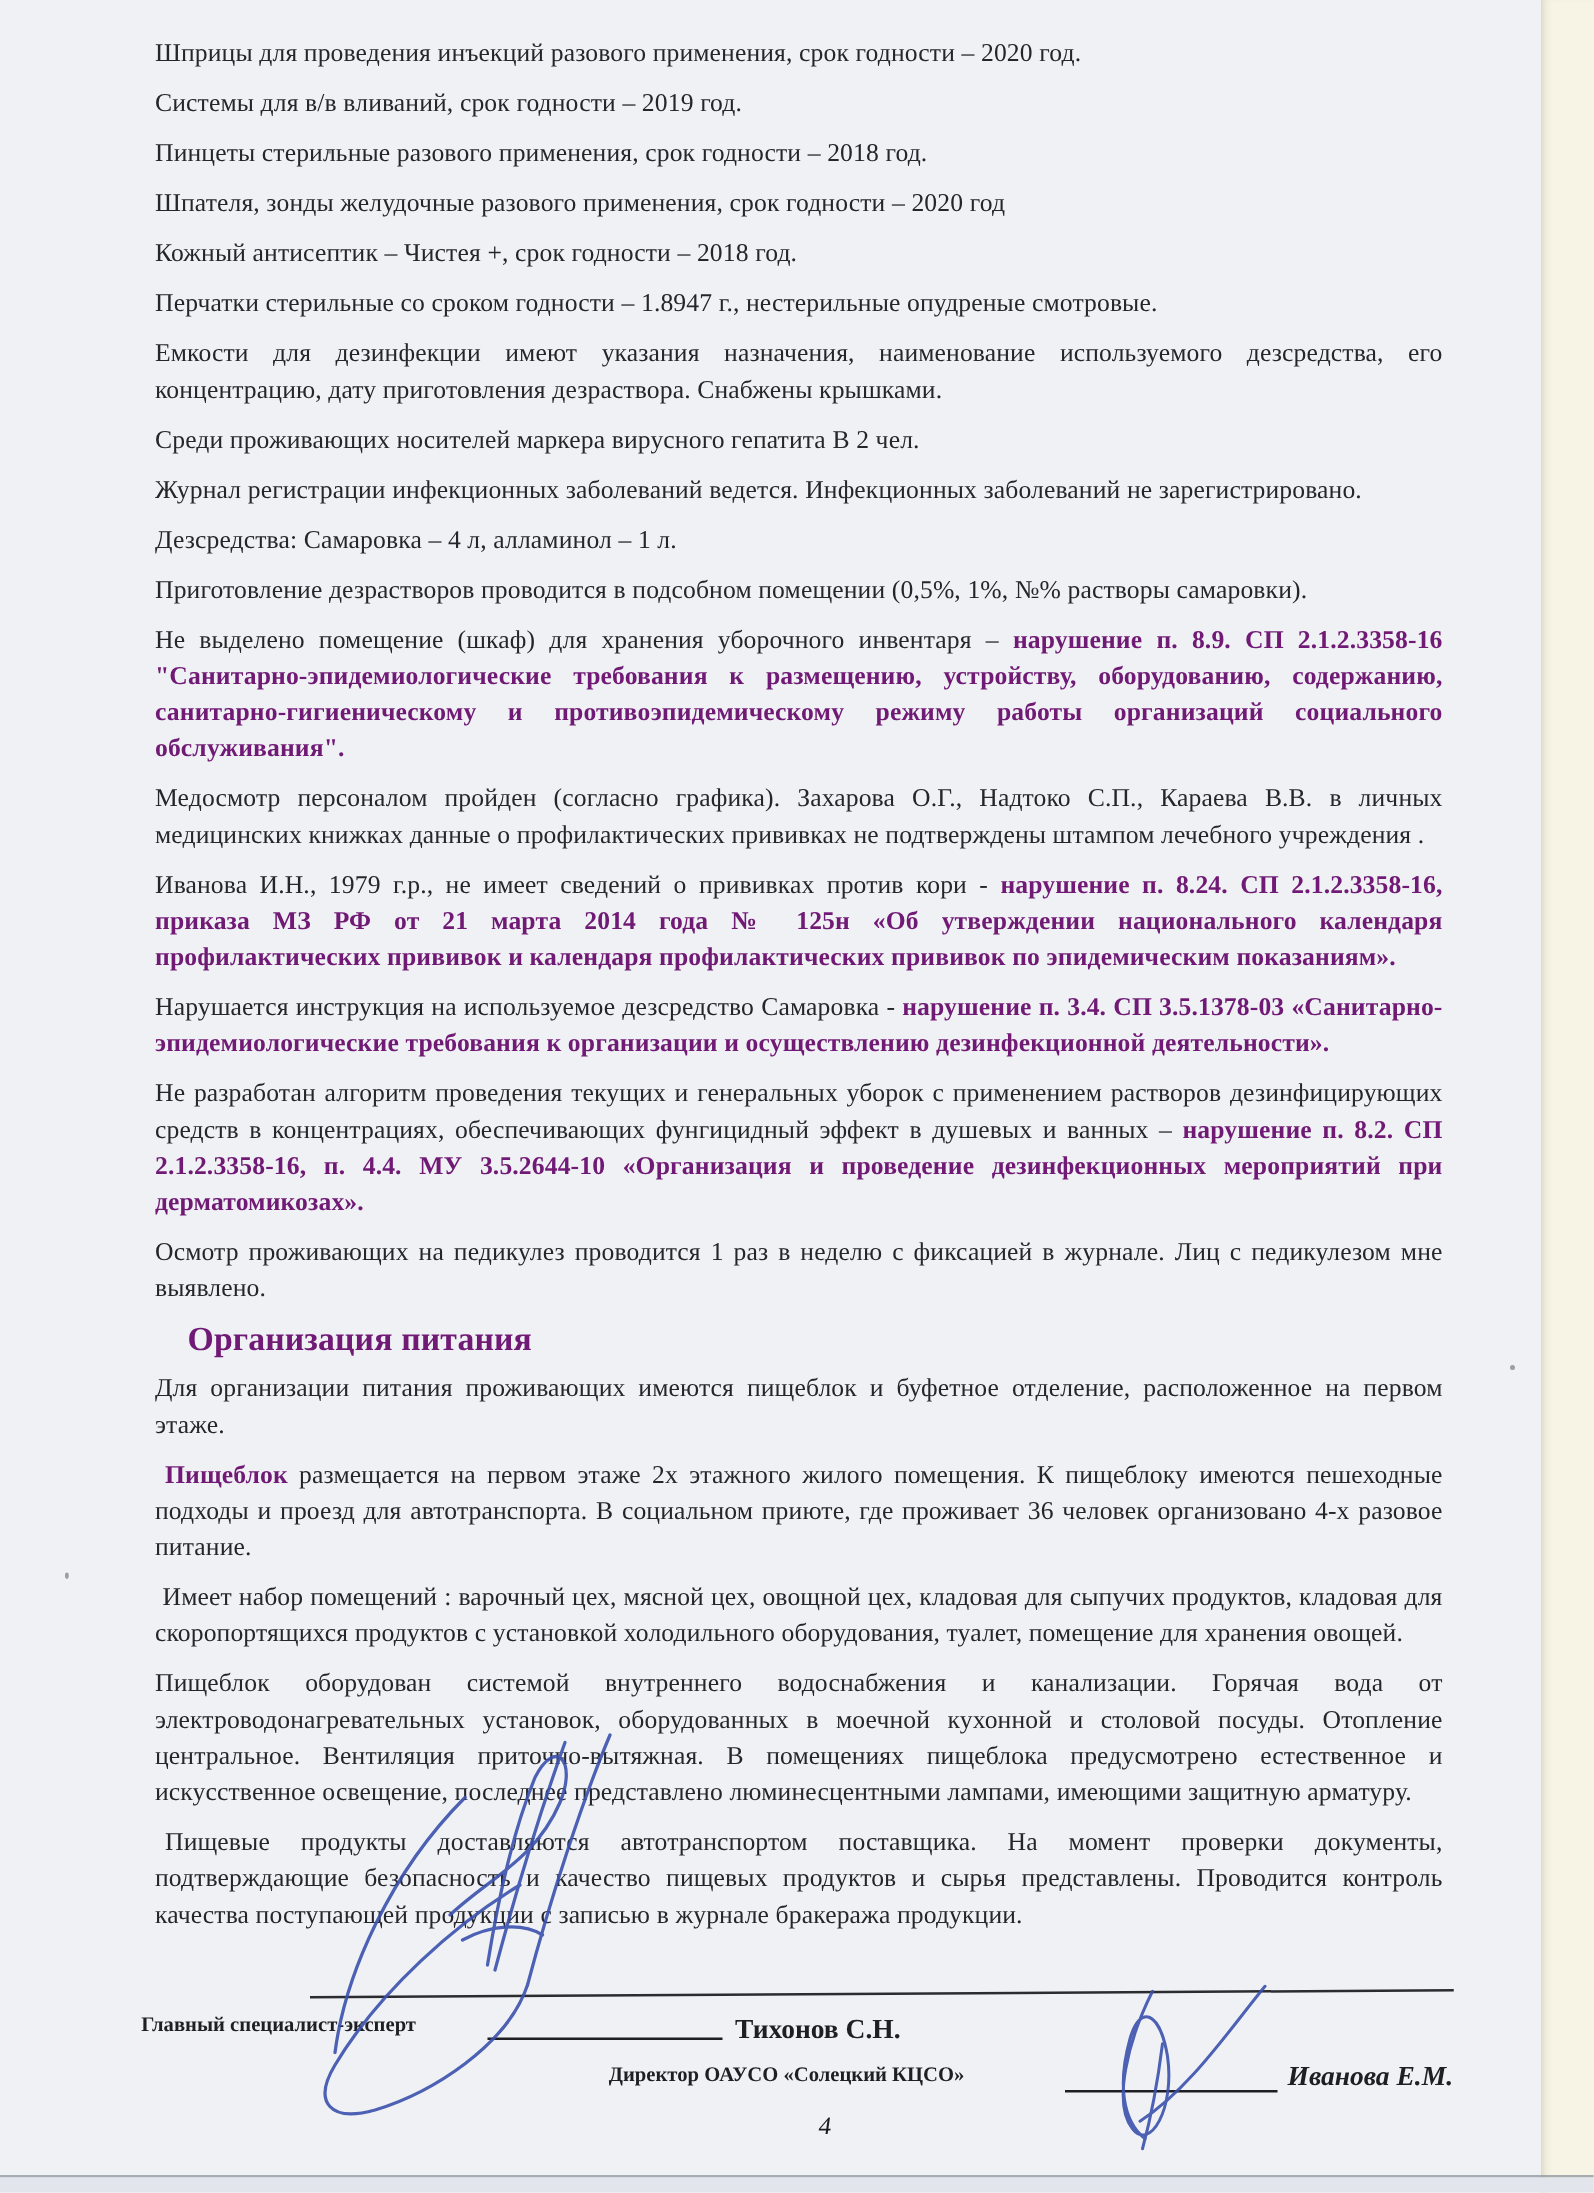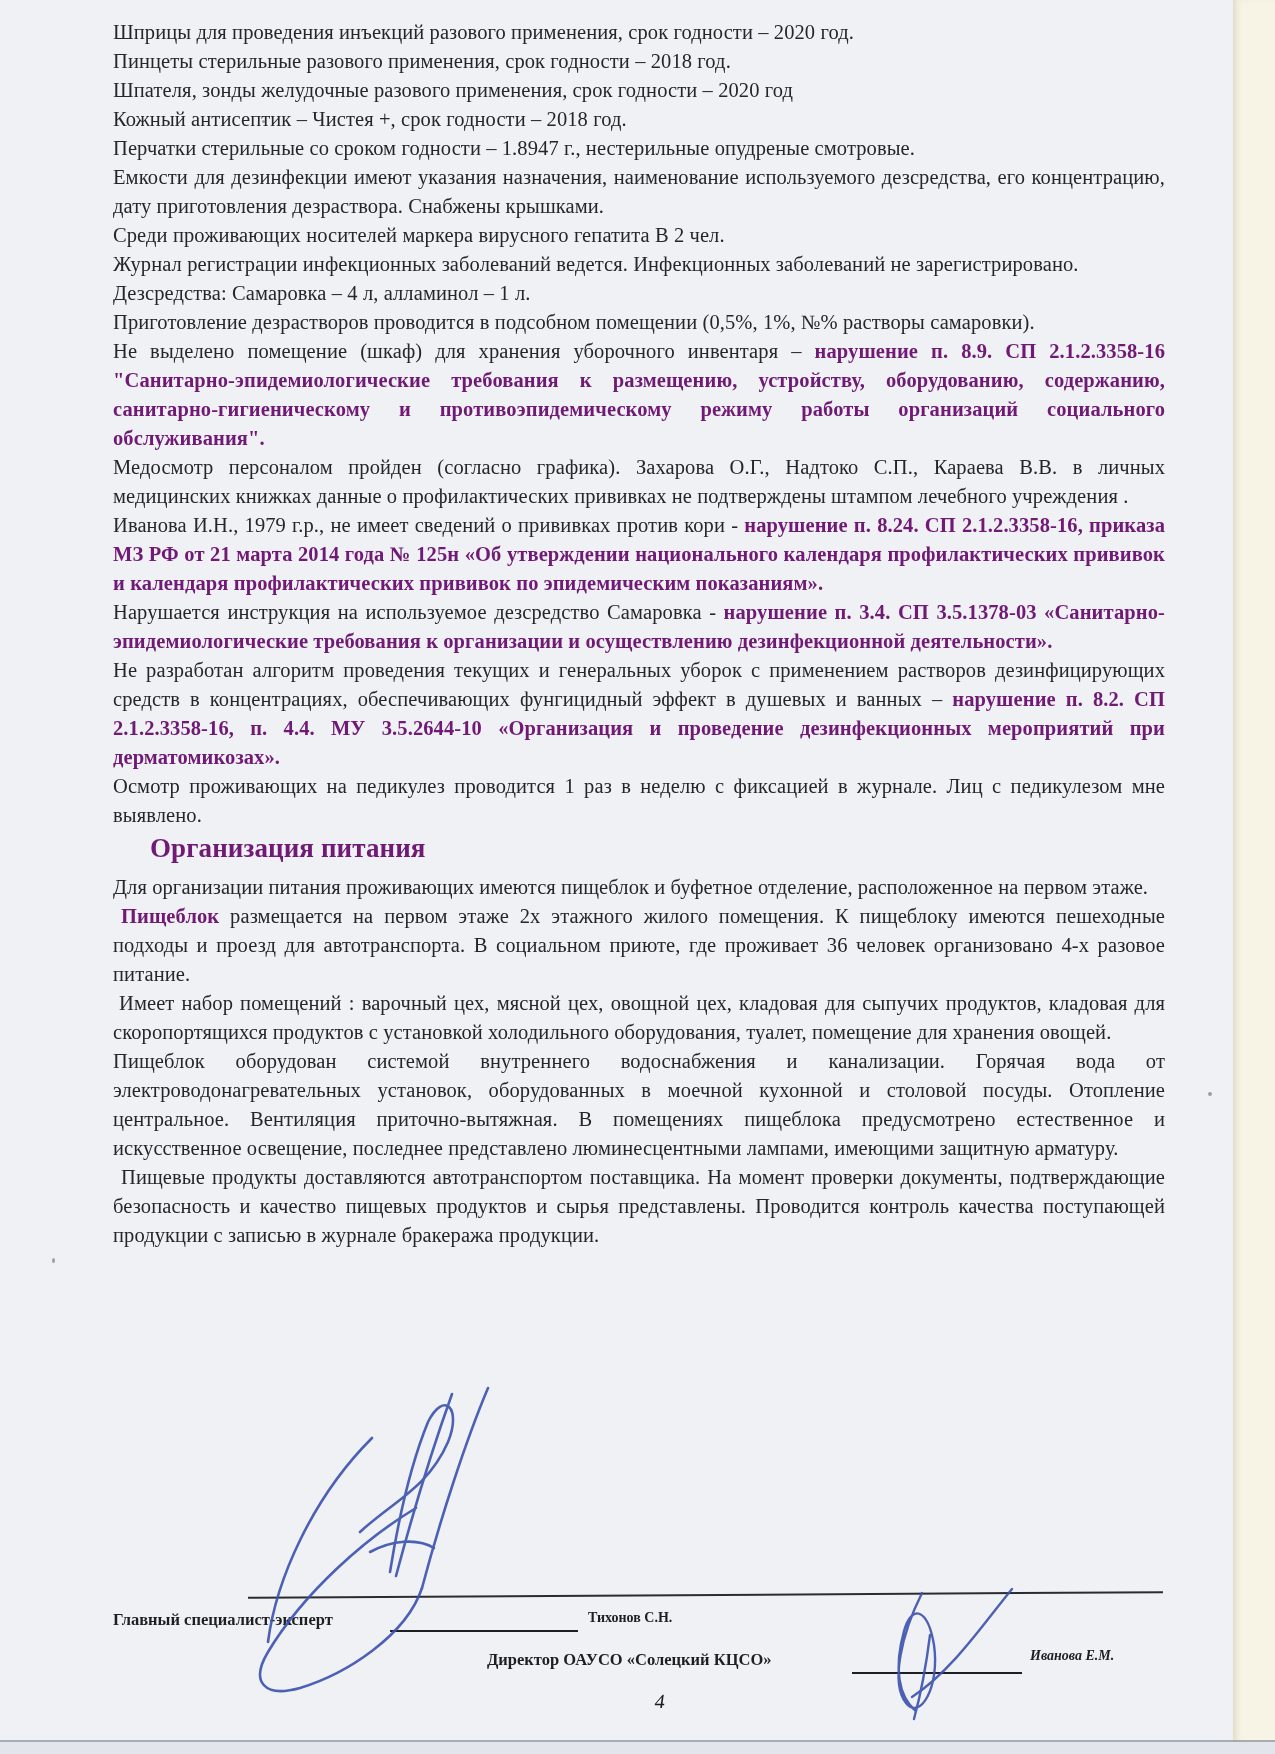--- a/index.html
+++ b/index.html
@@ -17,42 +17,42 @@
     position:relative;
     overflow:hidden;
   }
   .doc-text{
     position:absolute;
     left:113px;top:18px;width:1052px;
     font-size:20.5px;line-height:29px;
     text-align:justify;
     letter-spacing:0.1px;
   }
-  .doc-paragraph{margin:0;}
+  .doc-paragraph{margin:11px;}
   .doc-heading{
     margin:4px 0 10px 0;
     font-size:27px;
     font-weight:bold;
     text-align:left;
     padding-left:37px;
   }
   .bold{font-weight:bold;color:#701a75;}
   .sig-rule{
     position:absolute;left:248px;top:1594px;width:915px;height:2px;
     background:#2b2b30;transform:rotate(-0.35deg);
   }
   .sig-label{
     position:absolute;font-size:16.5px;font-weight:bold;color:#1f1f23;
     white-space:nowrap;
   }
   .sig-line{
     position:absolute;height:0;border-bottom:2px solid #1f1f23;
   }
   .sig-name{
-    position:absolute;font-size:14px;font-weight:bold;color:#1f1f23;
+    position:absolute;font-size:22px;font-weight:bold;color:#1f1f23;
     white-space:nowrap;
   }
   .page-number{
     position:absolute;left:655px;top:1690px;
     font-size:20px;color:#1c1c1e;transform:skewX(-8deg);
   }
   .edge-right{
     position:absolute;left:1233px;top:0;width:42px;height:1754px;
     background:var(--cream);
     box-shadow:inset 6px 0 8px -6px rgba(120,110,80,0.35);
@@ -66,20 +66,21 @@
     background:#e2e5eb;
   }
   .signature-svg{position:absolute;pointer-events:none;}
   .speck{position:absolute;background:#5a5a60;border-radius:50%;opacity:.55;}
 </style>
 </head>
 <body>
 
 <div class="doc-text">
     <p class="doc-paragraph"><span>Шприцы для проведения инъекций разового применения, срок годности – 2020 год.</span></p>
+    <p class="doc-paragraph"><span>Системы для в/в вливаний,  срок годности – 2019 год.</span></p>
     <p class="doc-paragraph"><span>Пинцеты стерильные разового применения, срок годности – 2018 год.</span></p>
     <p class="doc-paragraph"><span>Шпателя, зонды желудочные  разового применения, срок годности – 2020 год</span></p>
     <p class="doc-paragraph"><span>Кожный антисептик – Чистея +, срок годности – 2018 год.</span></p>
     <p class="doc-paragraph"><span>Перчатки стерильные со сроком годности – 1.8947 г., нестерильные опудреные смотровые.</span></p>
     <p class="doc-paragraph"><span>Емкости для дезинфекции имеют указания назначения, наименование используемого дезсредства, его концентрацию, дату приготовления дезраствора.  Снабжены крышками.</span></p>
     <p class="doc-paragraph"><span>Среди проживающих носителей маркера вирусного гепатита В 2 чел.</span></p>
     <p class="doc-paragraph"><span>Журнал регистрации инфекционных заболеваний ведется. Инфекционных заболеваний не зарегистрировано.</span></p>
     <p class="doc-paragraph"><span>Дезсредства: Самаровка – 4 л, алламинол – 1 л.</span></p>
     <p class="doc-paragraph"><span>Приготовление дезрастворов проводится в подсобном помещении (0,5%, 1%, №% растворы самаровки).</span></p>
     <p class="doc-paragraph"><span>Не выделено помещение (шкаф) для хранения уборочного инвентаря – </span><span class="bold">нарушение п. 8.9. СП 2.1.2.3358-16 "Санитарно-эпидемиологические требования к размещению, устройству, оборудованию, содержанию, санитарно-гигиеническому и противоэпидемическому режиму работы организаций социального обслуживания".</span></p>

